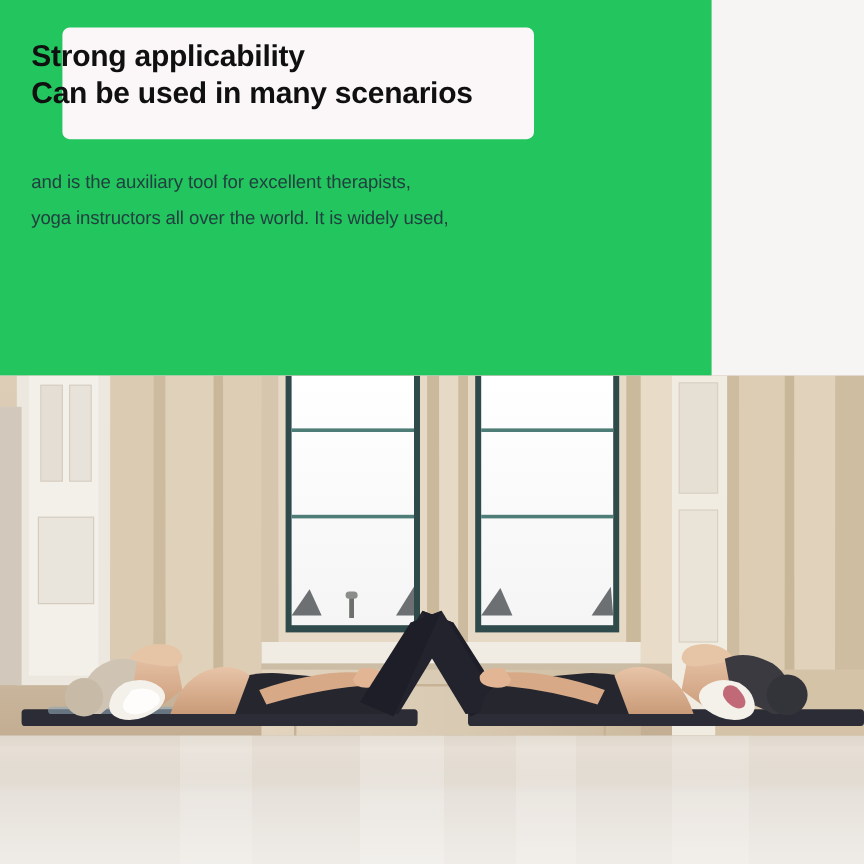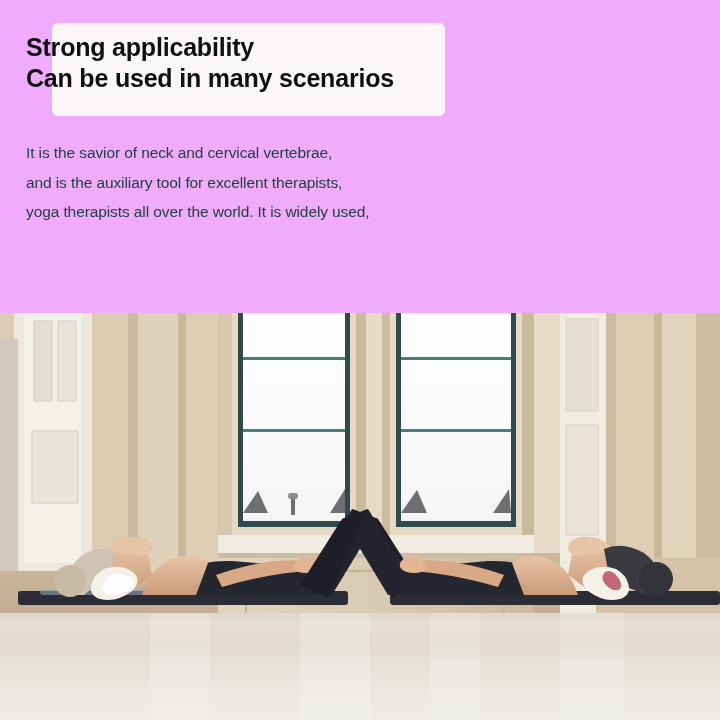--- a/index.html
+++ b/index.html
@@ -6,22 +6,22 @@
   html,body { width:720px; height:720px; }
   body {
     font-family:"Liberation Sans", sans-serif;
     background:#f7f4f4;
     overflow:hidden;
     position:relative;
   }
 
   
   .text-section{
-    position:absolute; left:0; top:0; width:720px; height:313px;
-    background:#f0abfc;
+    position:absolute; left:0; top:0; width:593px; height:313px;
+    background:#22c55e;
     overflow:hidden;
   }
   .heading-plate{
     position:absolute; left:52px; top:23px; width:393px; height:93px;
     background:#fbf7f8;
     border-radius:6px;
   }
   .heading-block{
     position:absolute; left:26px; top:32px; width:640px;
   }
@@ -59,23 +59,22 @@
 <div class="text-section">
 
   <div class="heading-plate"></div>
 
   <div class="heading-block">
     <div class="heading-line">Strong applicability</div>
     <div class="heading-line">Can be used in many scenarios</div>
   </div>
 
   <div class="body-block">
-    <div class="body-line">It is the savior of neck and cervical vertebrae,</div>
     <div class="body-line">and is the auxiliary tool for excellent therapists,</div>
-    <div class="body-line">yoga therapists all over the world. It is widely used,</div>
+    <div class="body-line">yoga instructors all over the world. It is widely used,</div>
   </div>
 
 </div>
 
 <div class="photo">
 <svg viewBox="0 0 720 407" preserveAspectRatio="none">
   <defs>
     <linearGradient id="wallG" x1="0" y1="0" x2="0" y2="1">
       <stop offset="0" stop-color="#ddcdb6"></stop>
       <stop offset="0.55" stop-color="#d6c5ad"></stop>

